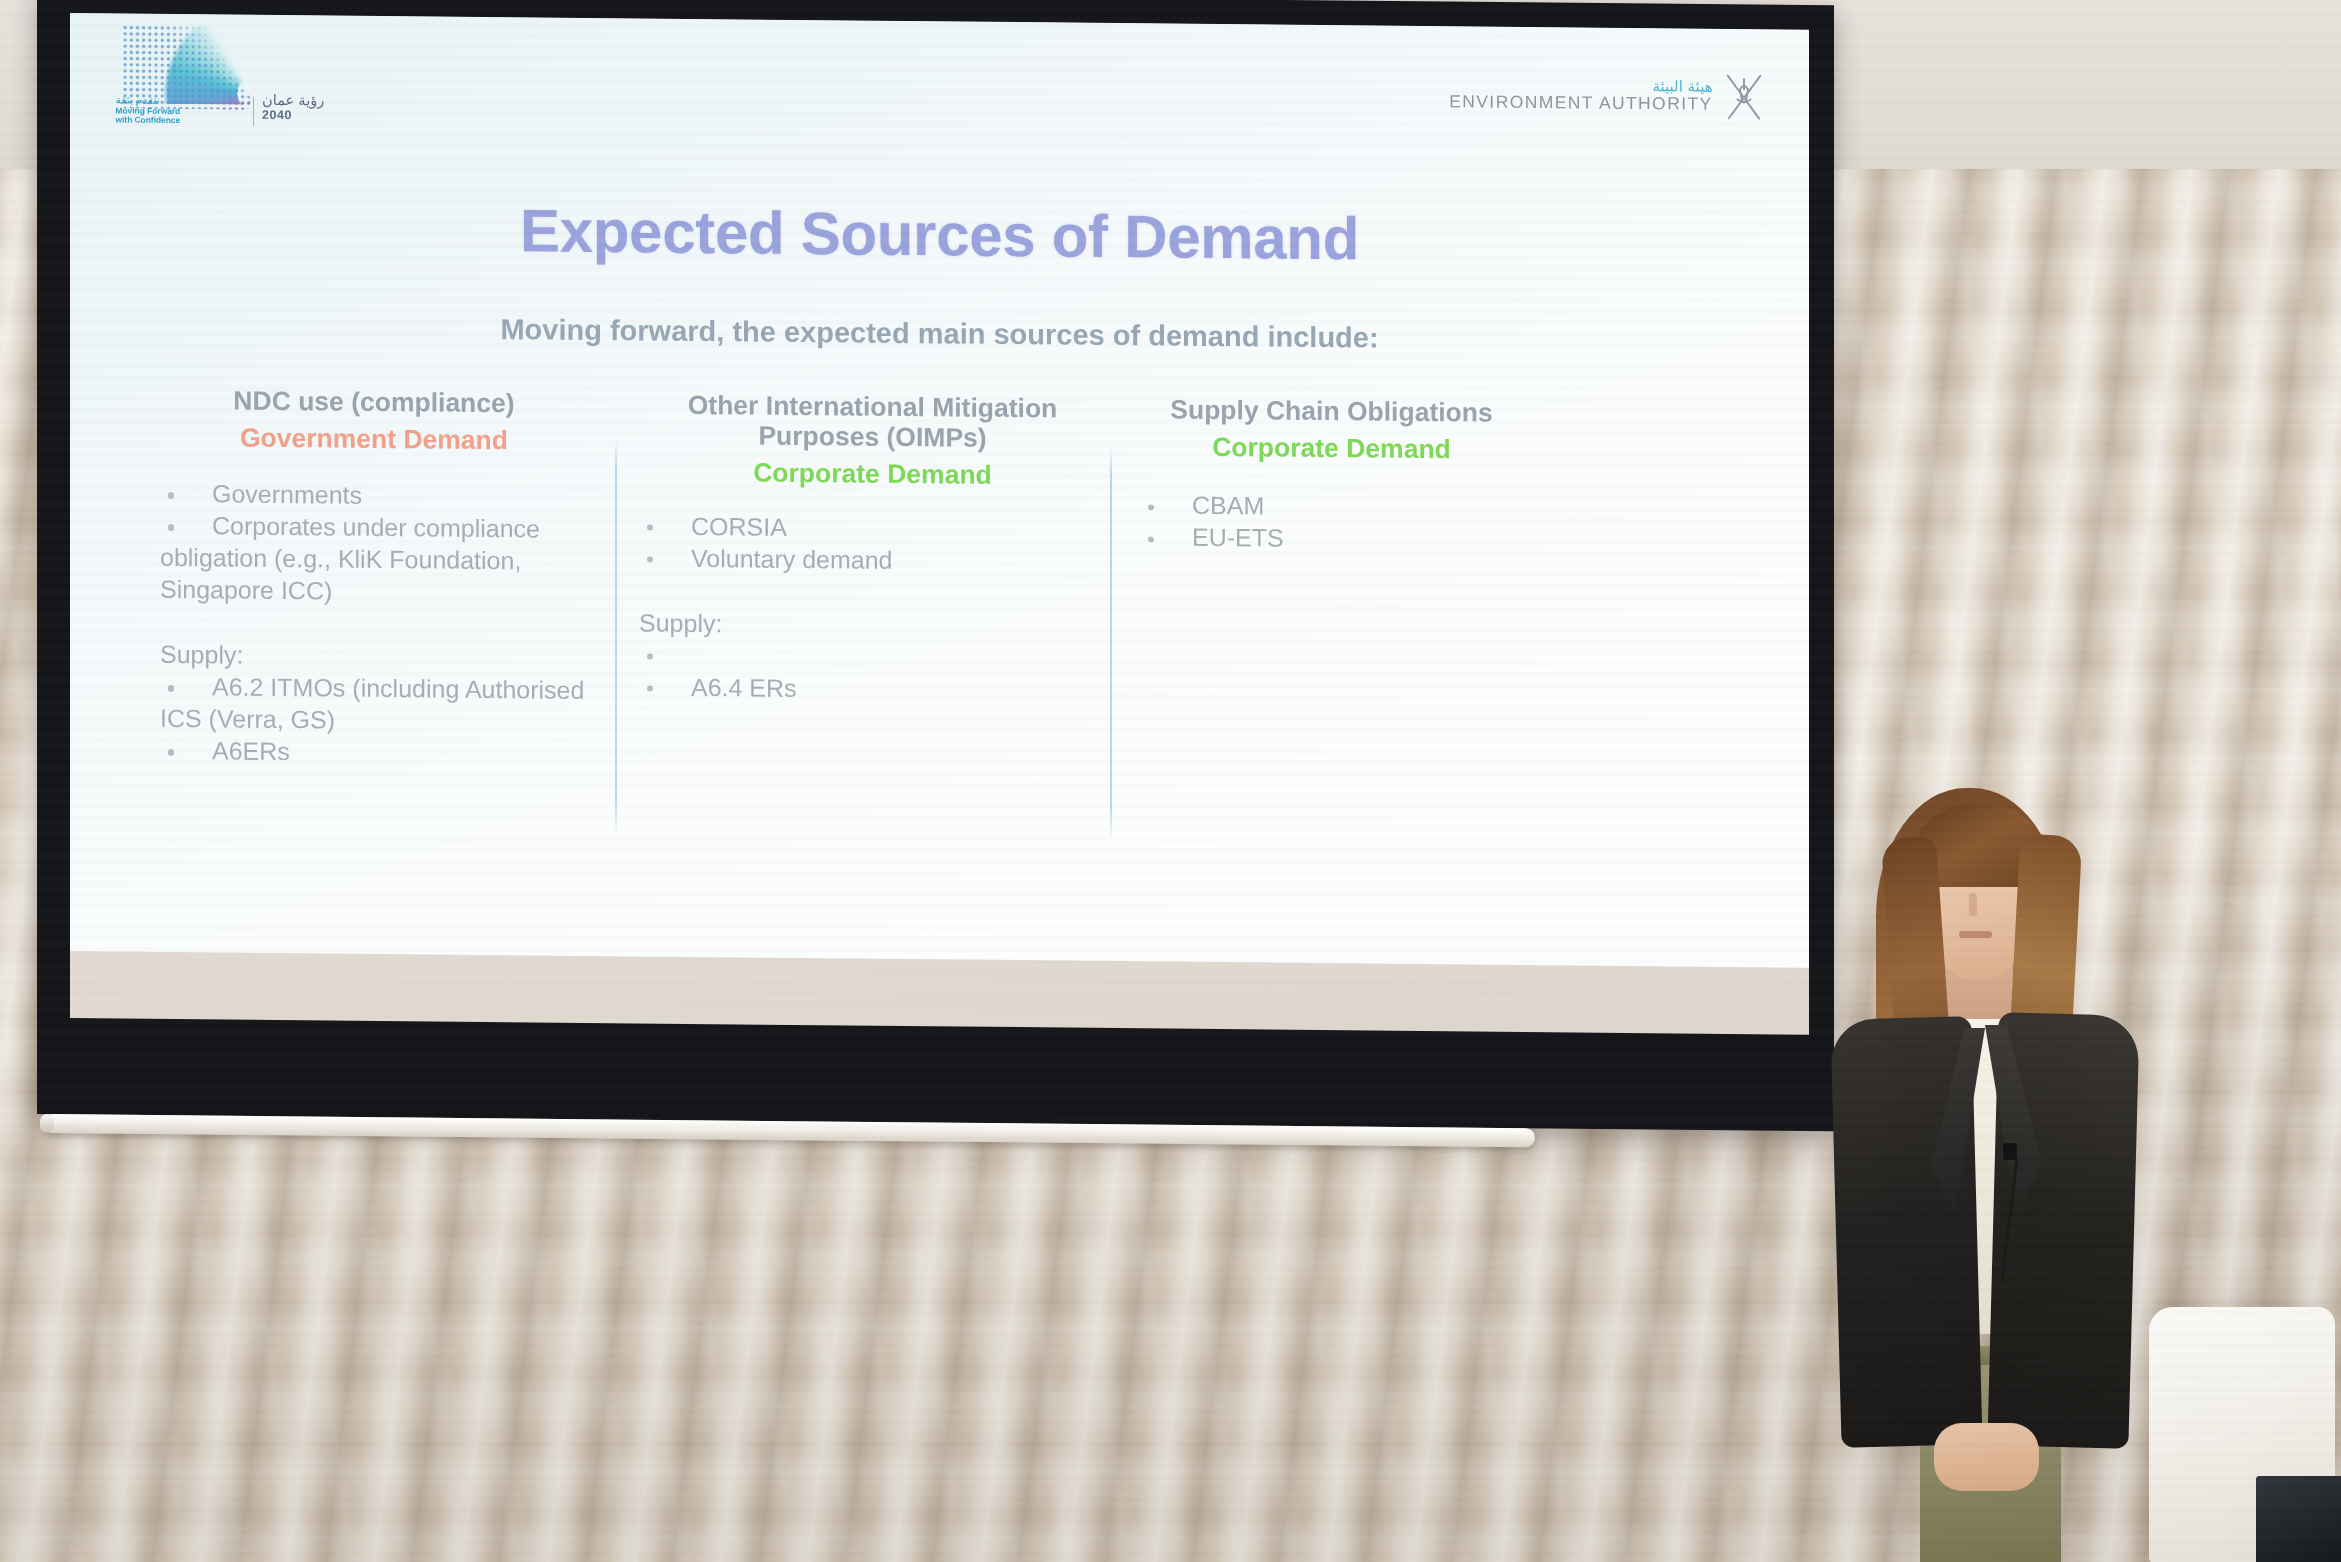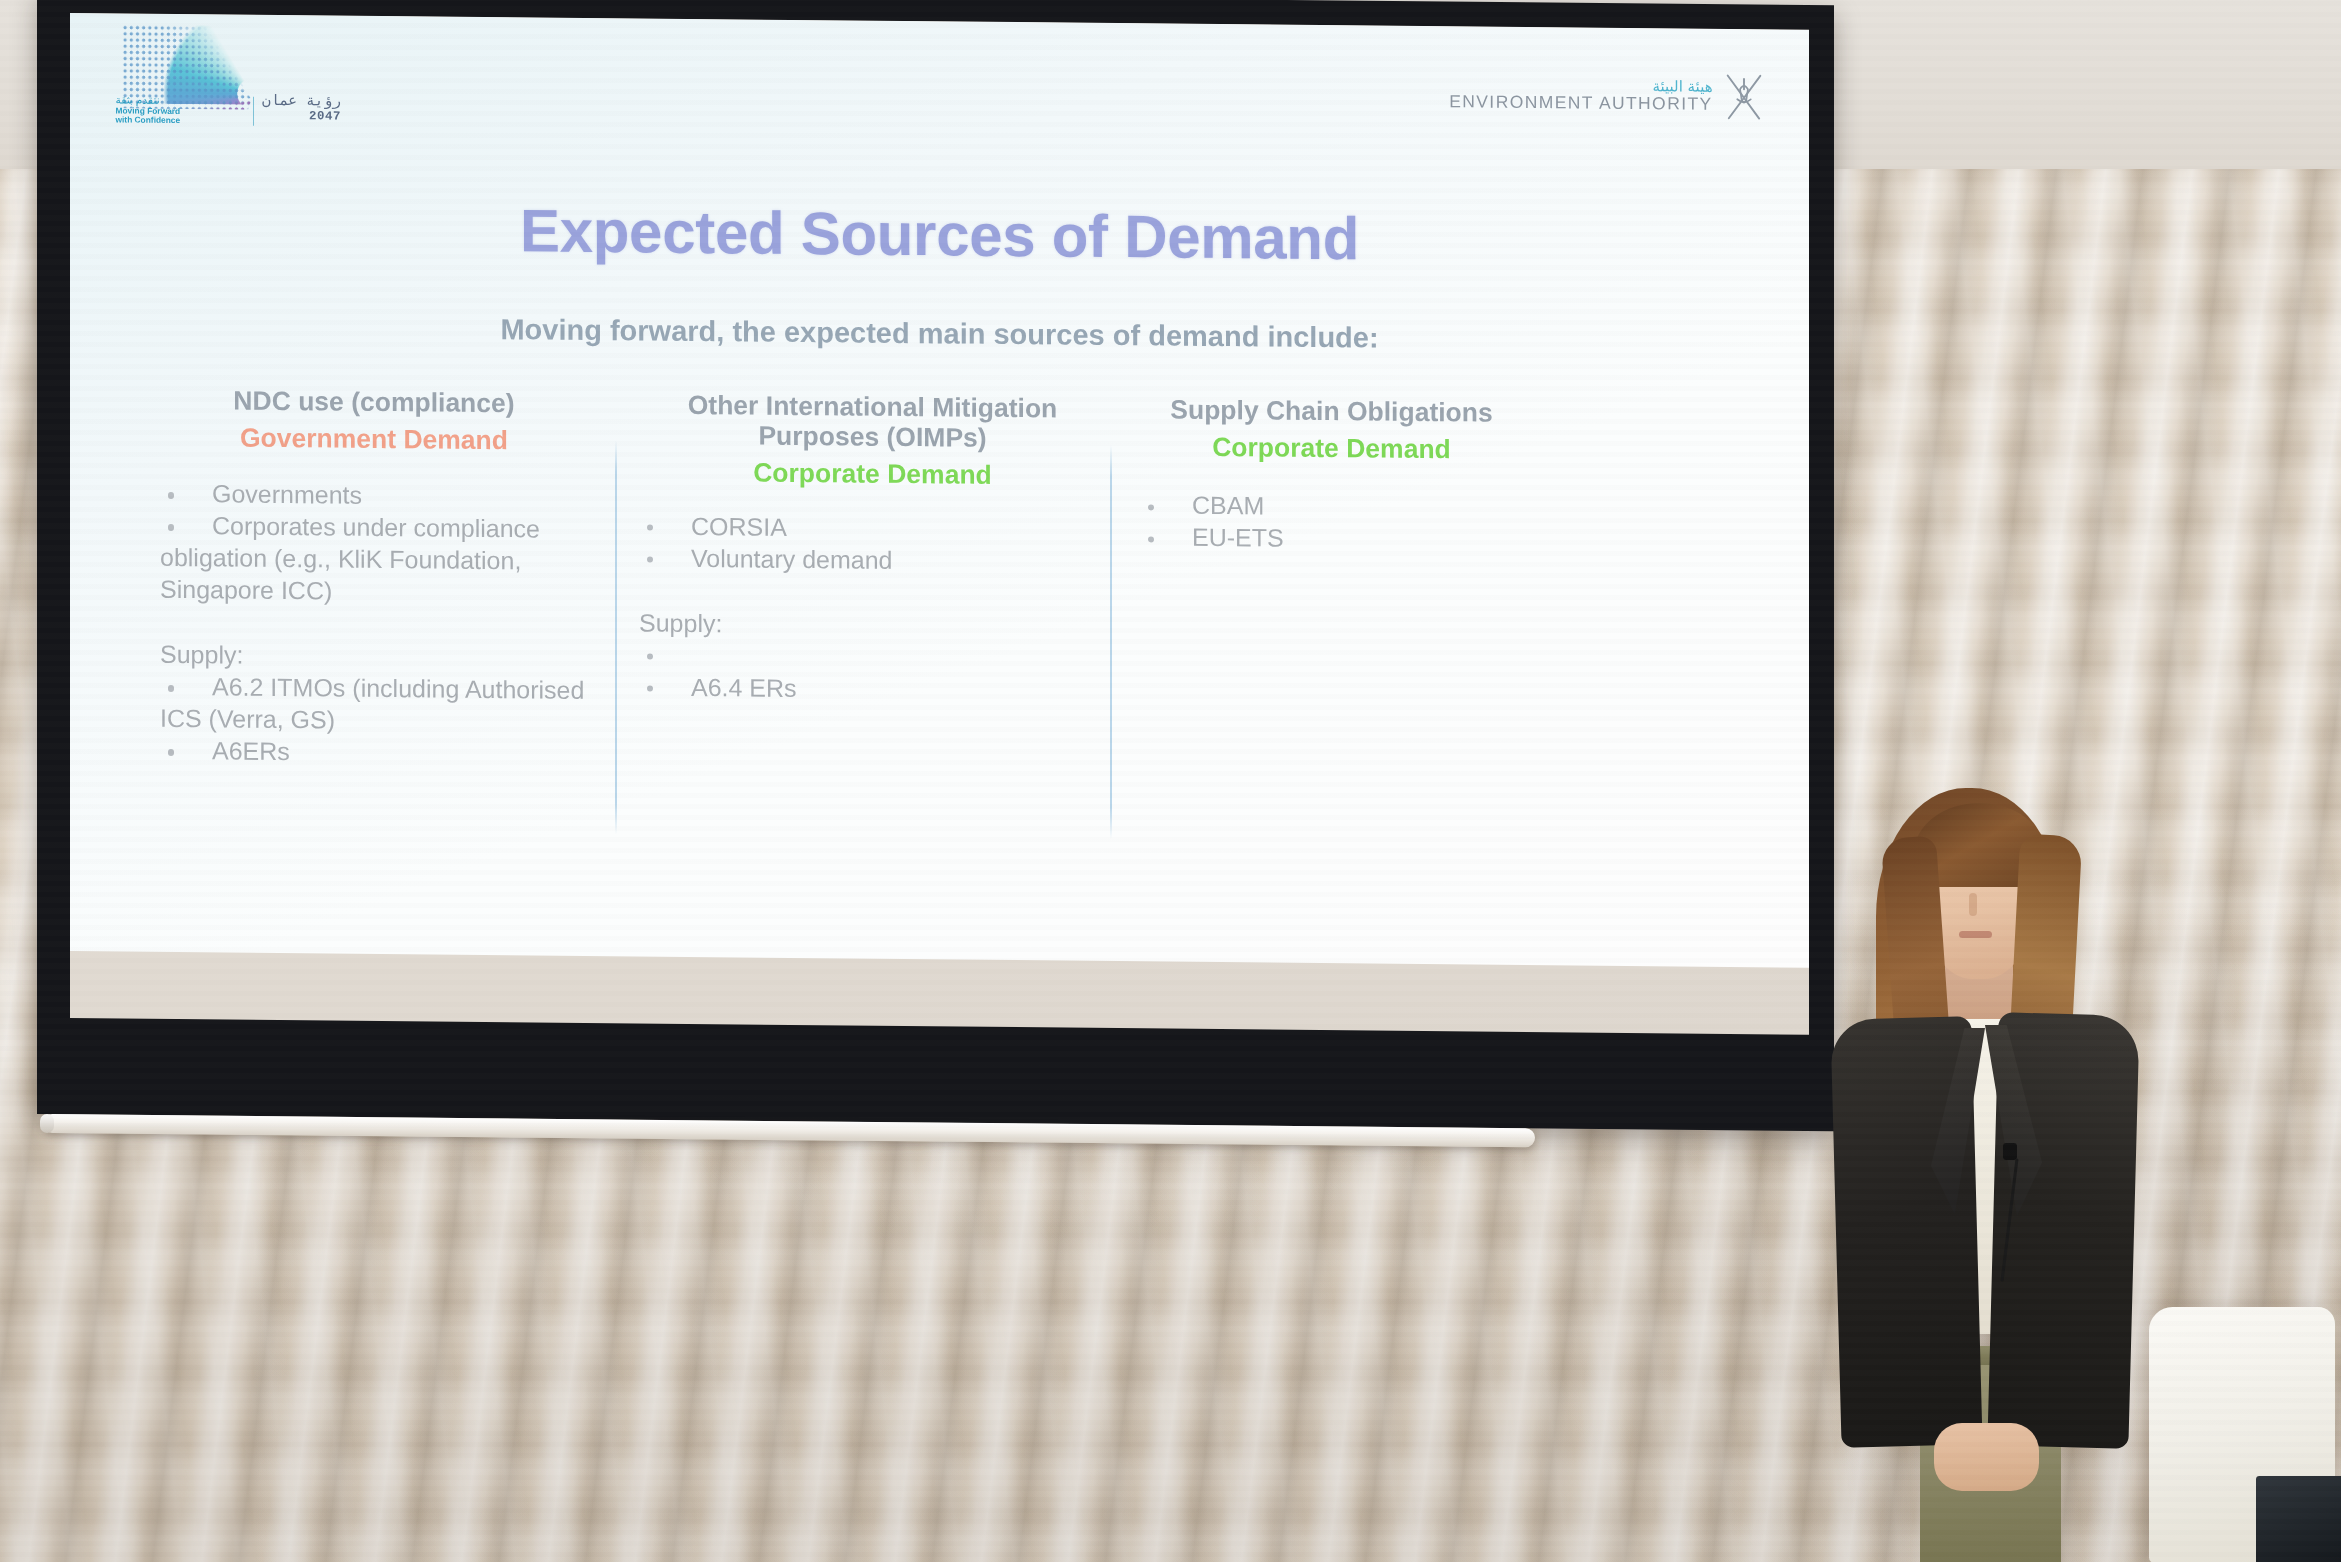--- a/index.html
+++ b/index.html
@@ -142,21 +142,21 @@
   .oman-dots.tint-pink{
     background-image:radial-gradient(circle, rgba(170,95,175,.8) 38%, rgba(0,0,0,0) 42%);
     -webkit-mask-image:conic-gradient(from 206deg at 80% 88%,
         rgba(0,0,0,0) 0deg, #000 14deg, #000 44deg, rgba(0,0,0,0) 58deg);
     mask-image:conic-gradient(from 206deg at 80% 88%,
         rgba(0,0,0,0) 0deg, #000 14deg, #000 44deg, rgba(0,0,0,0) 58deg);
   }
   .oman-text{ position:absolute; left:4.5px; top:72px; width:236px; }
   .oman-ar{ font-size:10.7px; color:#2a9ec4; letter-spacing:0.6px; text-align:left; direction:rtl; }
   .oman-en{ font-size:8.4px; color:#2a9ec4; line-height:1.12; font-weight:700; }
-  .oman-right{ position:absolute; left:151px; top:68px; text-align:right;font-family:Liberation Mono, monospace; }
+  .oman-right{ position:absolute; left:151px; top:68px; text-align:left; }
   .oman-right .ar2{ font-size:14.6px; color:#5a6b86; direction:rtl; }
   .oman-right .yr{ font-size:12.4px; color:#5a6b86; font-weight:700; letter-spacing:0.6px;}
   .oman-divider{ position:absolute; left:142px; top:74px; width:1.1px; height:29px; background:#7fc3d8; }
 
   .logo-ea{
     position:absolute; right:44px; top:41px; width:349px; height:68px; text-align:right;
   }
   .ea-ar{
     font-size:15px; color:#4fb5cf; direction:rtl; letter-spacing:1.1px; line-height:1;
     font-family:"DejaVu Sans", sans-serif;
@@ -357,21 +357,21 @@
               <div class="oman-dots"></div>
               <div class="oman-dots tint-pink"></div>
               <div class="oman-divider"></div>
               <div class="oman-text">
                 <div class="oman-ar">نتقدم بثقة</div>
                 <div class="oman-en">Moving Forward</div>
                 <div class="oman-en">with Confidence</div>
               </div>
               <div class="oman-right">
                 <div class="ar2">رؤية عمان</div>
-                <div class="yr">2047</div>
+                <div class="yr">2040</div>
               </div>
             </div>
 
             <div class="logo-ea">
               <span class="ea-wrap">
                 <span class="ea-ar">هيئة البيئة</span><br>
                 <span class="ea-en">Environment Authority</span>
               </span>
               <span class="ea-emblem">
                 <svg width="42" height="54" viewBox="0 0 74 96">

